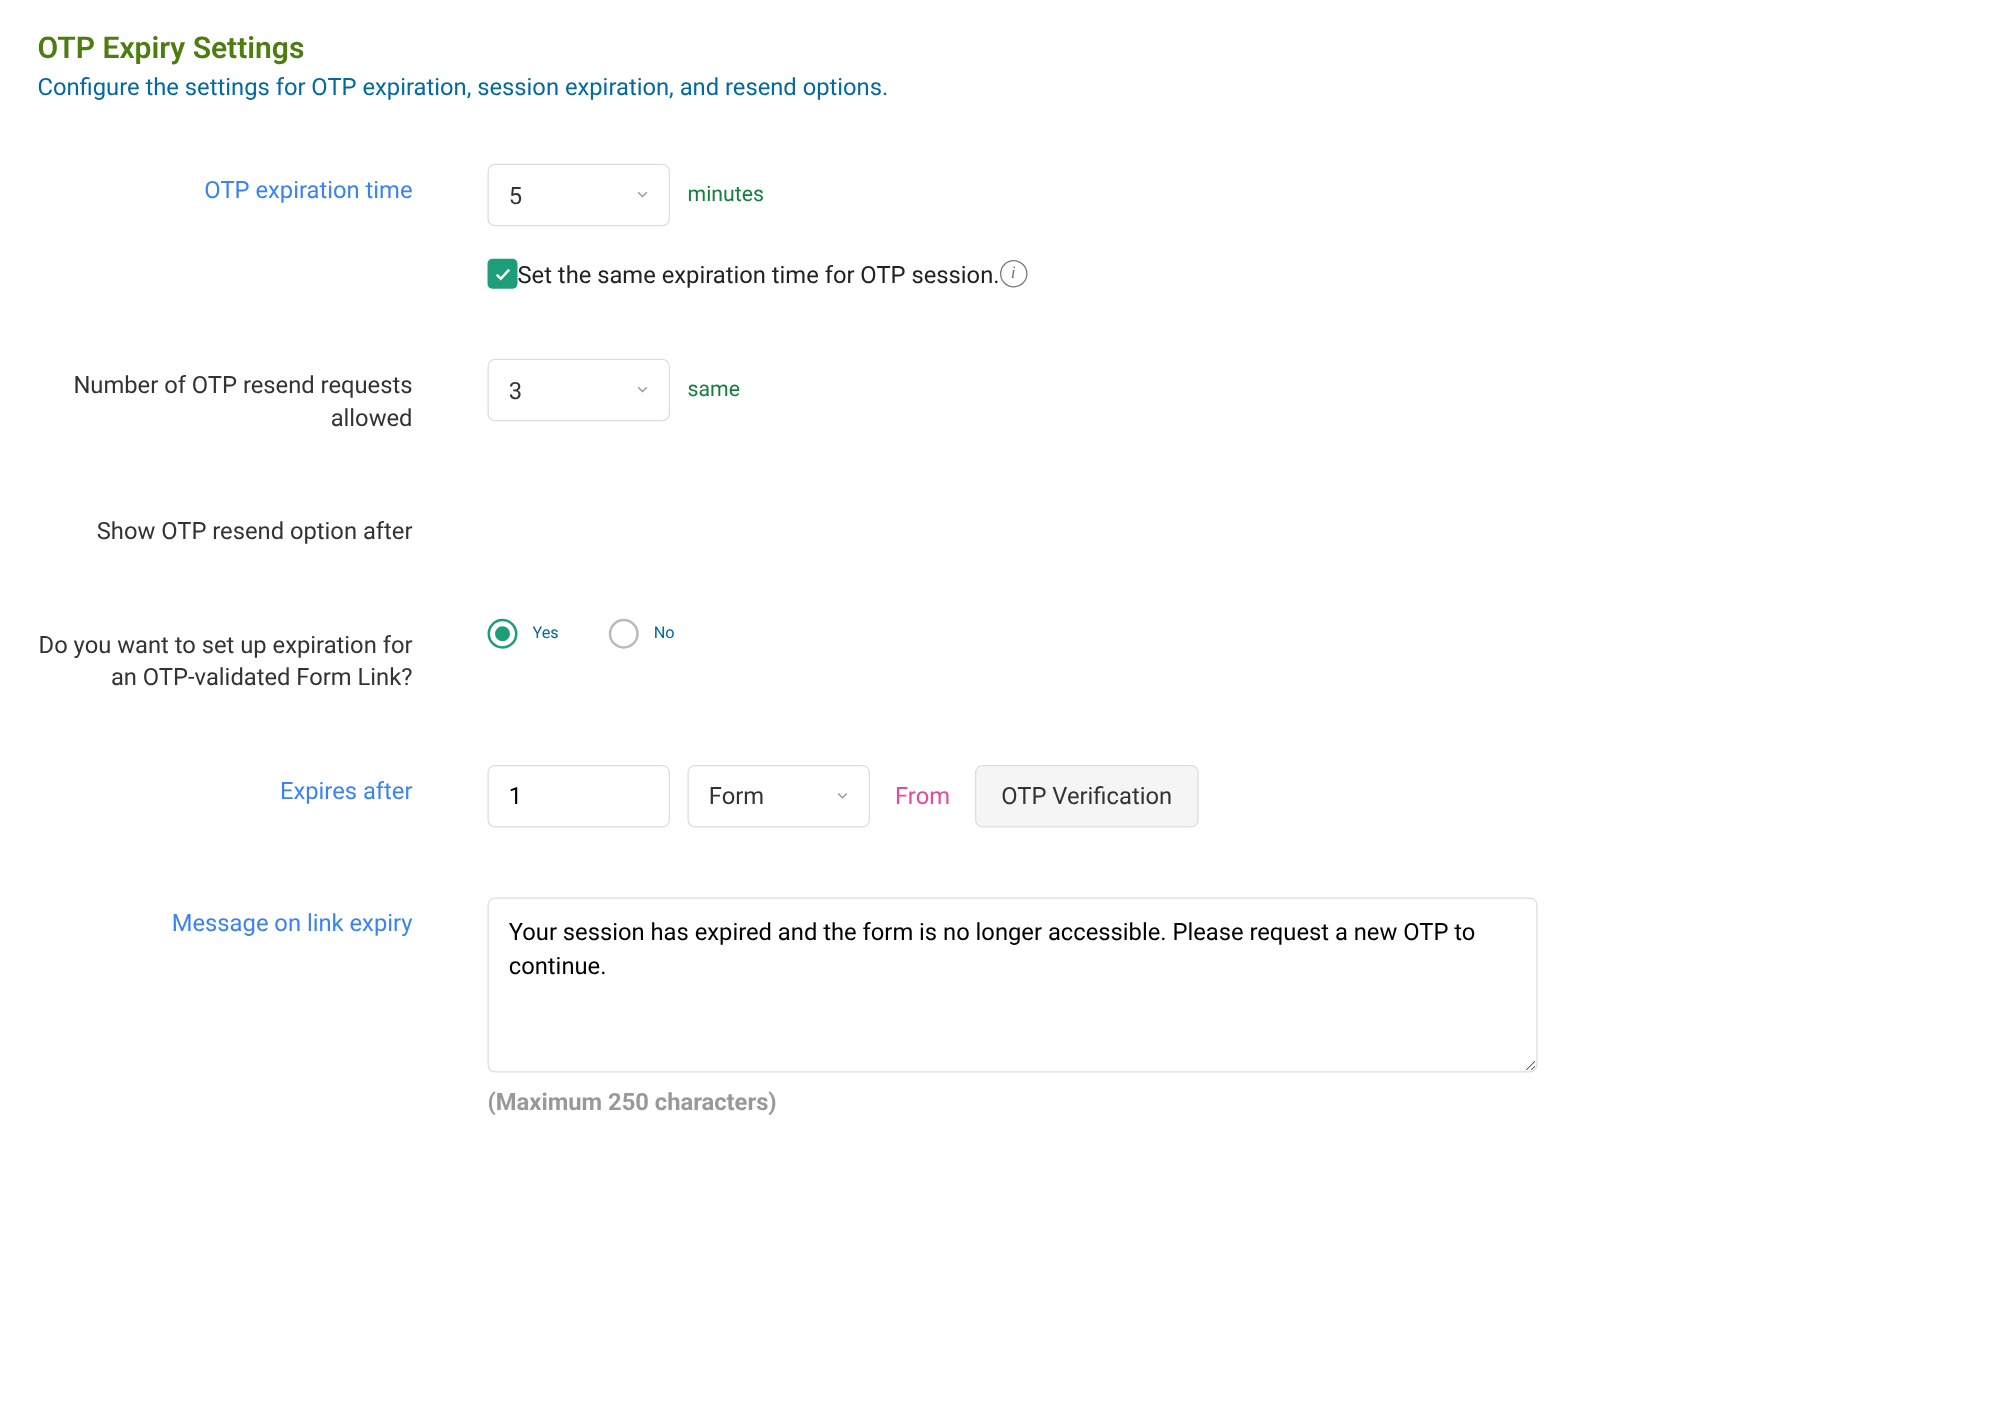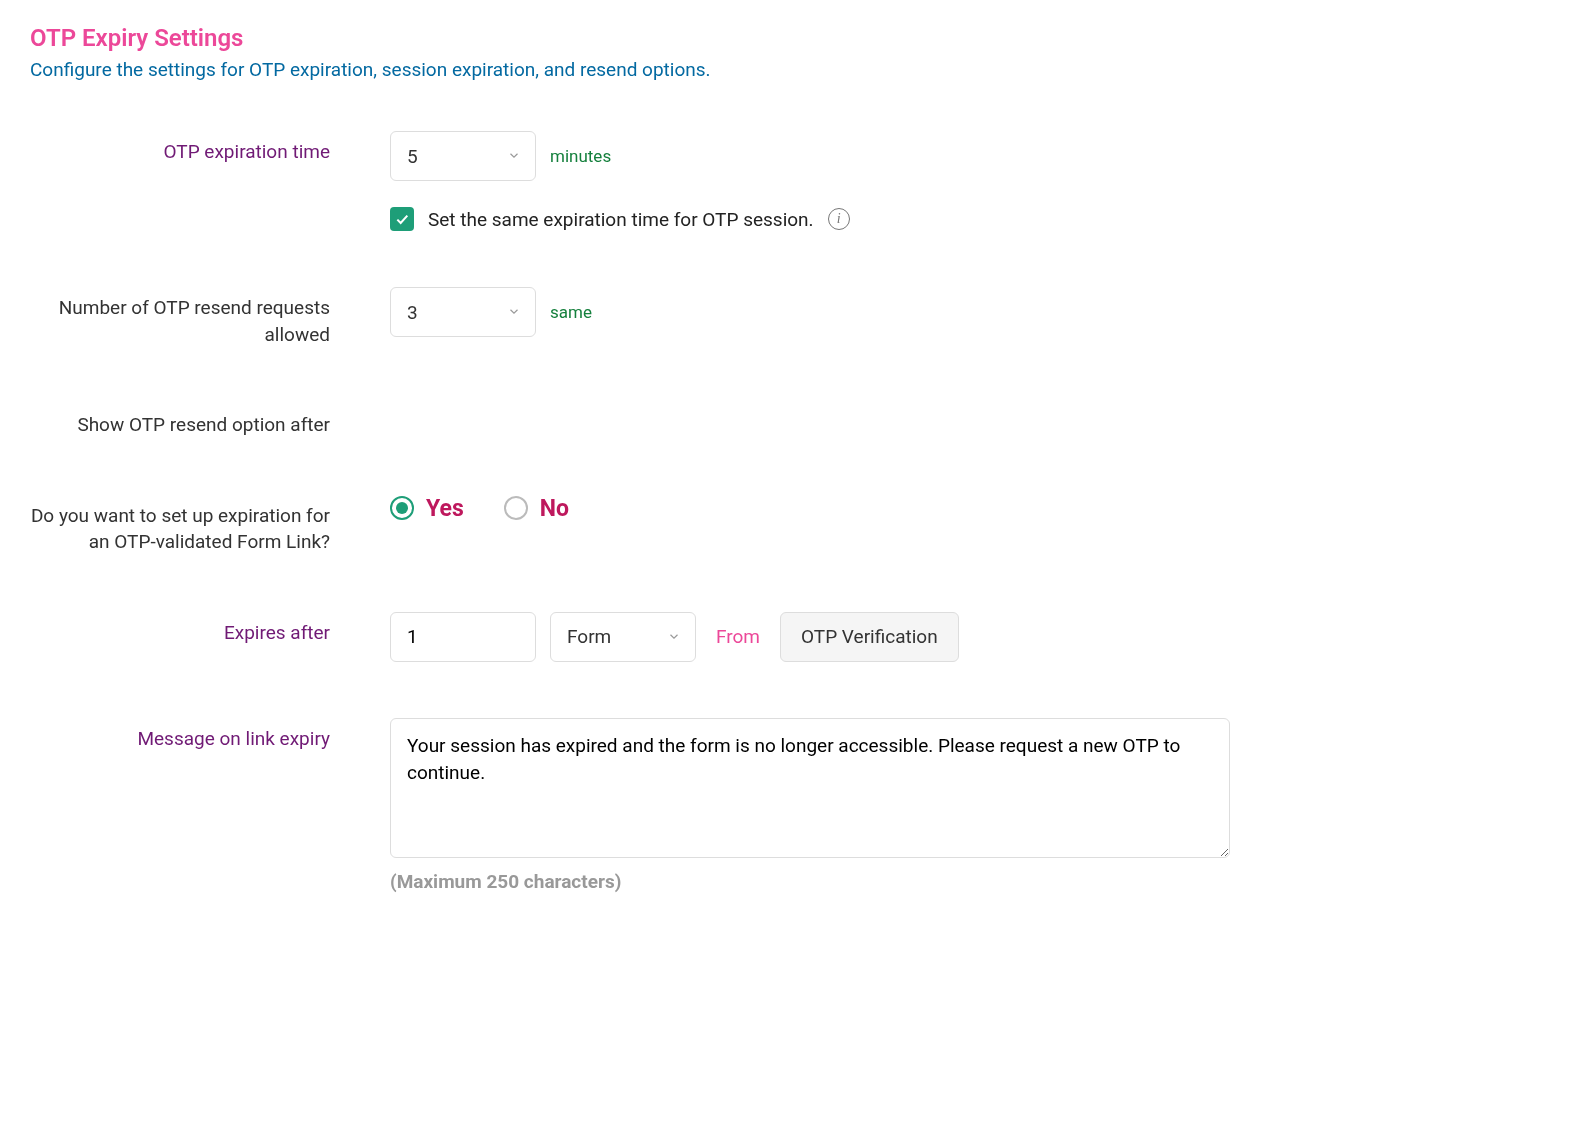--- a/index.html
+++ b/index.html
@@ -11,21 +11,21 @@
       font-family: -apple-system, BlinkMacSystemFont, "Segoe UI", Roboto, Helvetica, Arial, sans-serif;
       background: #ffffff;
       padding: 24px 30px;
       color: #333;
       font-size: 19px;
       width: 1596px;
     }
     .page-title {
       font-size: 24px;
       font-weight: 600;
-      color: #ec4899;
+      color: #4d7c0f;
       margin-bottom: 6px;
     }
     .page-subtitle {
       font-size: 19px;
       color: #0369a1;
       margin-bottom: 50px;
     }
     .form-row {
       display: flex;
       align-items: flex-start;
@@ -33,21 +33,21 @@
     }
     .form-label {
       width: 360px;
       text-align: right;
       padding-right: 60px;
       padding-top: 8px;
       font-size: 19px;
       line-height: 1.4;
     }
     .form-label.required {
-      color: #701a75;
+      color: #3b82f6;
     }
     .form-control-area {
       flex: 1;
       display: flex;
       flex-direction: column;
     }
     .control-line {
       display: flex;
       align-items: center;
       gap: 14px;
@@ -79,21 +79,21 @@
       stroke-width: 2;
       fill: none;
     }
     .unit-text {
       font-size: 17px;
       color: #15803d;
     }
     .checkbox-row {
       display: flex;
       align-items: center;
-      gap: 14px;
+      gap: 0;
       margin-top: 26px;
     }
     .checkbox {
       width: 24px;
       height: 24px;
       border-radius: 4px;
       background: #1e9e78;
       display: flex;
       align-items: center;
       justify-content: center;
@@ -150,23 +150,22 @@
     .radio-circle.selected {
       border-color: #1e9e78;
     }
     .radio-dot {
       width: 12px;
       height: 12px;
       background: #1e9e78;
       border-radius: 50%;
     }
     .radio-label {
-      font-size: 23px;
-      color: #be185d;
-      font-weight: bold;
+      font-size: 13px;
+      color: #0369a1;
     }
     .text-input {
       border: 1px solid #ddd;
       border-radius: 6px;
       height: 50px;
       padding: 0 16px;
       font-size: 19px;
       width: 146px;
       background: #fff;
       font-family: inherit;

